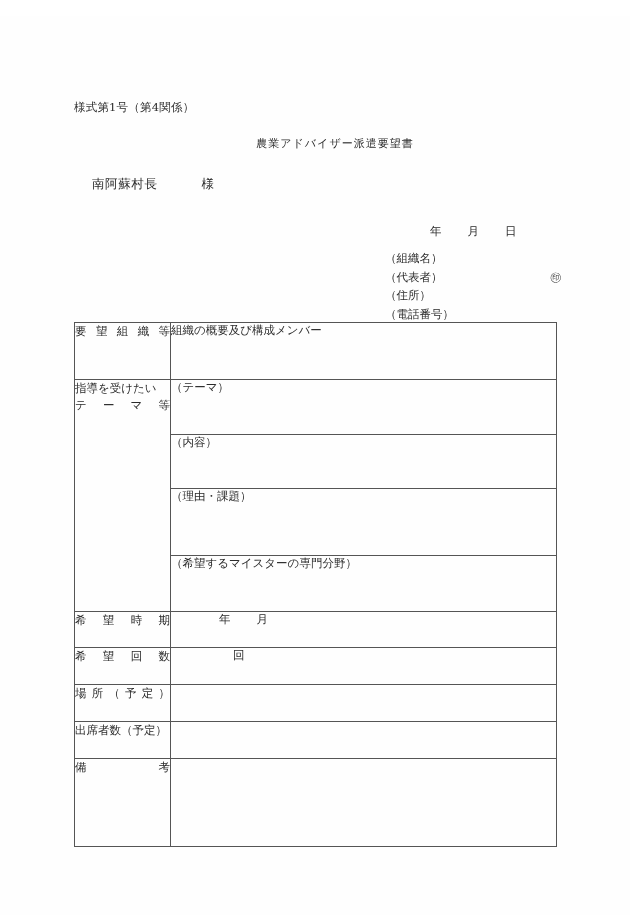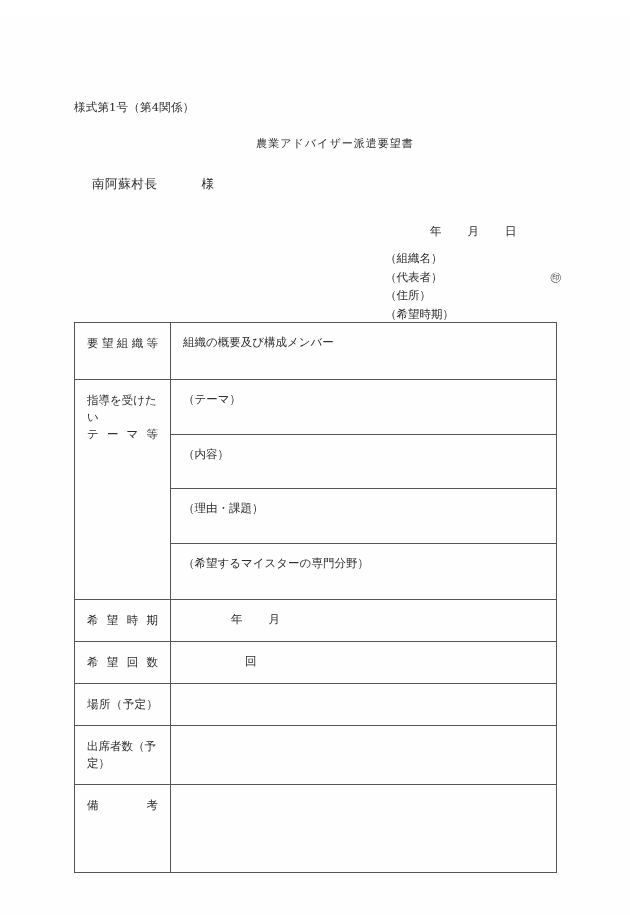--- a/index.html
+++ b/index.html
@@ -94,21 +94,21 @@
   .form-table {
     position: absolute;
     left: 74px;
     top: 306px;
     width: 483px;
     border-collapse: collapse;
     table-layout: fixed;
   }
   .form-table td {
     border: 1px solid #555;
-    padding: 12px;
+    padding: 0;
     vertical-align: top;
     font-size: 11.5px;
   }
   .col-label { width: 96px; }
 
   .label-cell {
     text-align: center;
     vertical-align: middle;
     font-size: 11.5px;
     line-height: 17px;
@@ -136,21 +136,21 @@
   }
   .indent-val .gap { display: inline-block; width: 26px; }
   .indent-val2 {
     display: block;
     padding-left: 62px;
   }
 
   .r-org { height: 57px; }
   .r-theme { height: 55px; }
   .r-content { height: 54px; }
-  .r-reason { height: 55px; }
+  .r-reason { height: 67px; }
   .r-field { height: 56px; }
   .r-period { height: 36px; }
   .r-count { height: 37px; }
   .r-place { height: 37px; }
   .r-attend { height: 37px; }
   .r-note { height: 88px; }
 
   .mid-cell { vertical-align: middle; }
 </style>
 </head>
@@ -175,21 +175,21 @@
       <span>（組織名）</span>
     </div>
     <div class="org-row">
       <span>（代表者）</span>
       <span class="seal">㊞</span>
     </div>
     <div class="org-row">
       <span>（住所）</span>
     </div>
     <div class="org-row">
-      <span>（希望時期）</span>
+      <span>（電話番号）</span>
     </div>
   </div>
 
   <table class="form-table">
     <colgroup>
       <col class="col-label">
       <col>
     </colgroup>
     <tbody>
 

